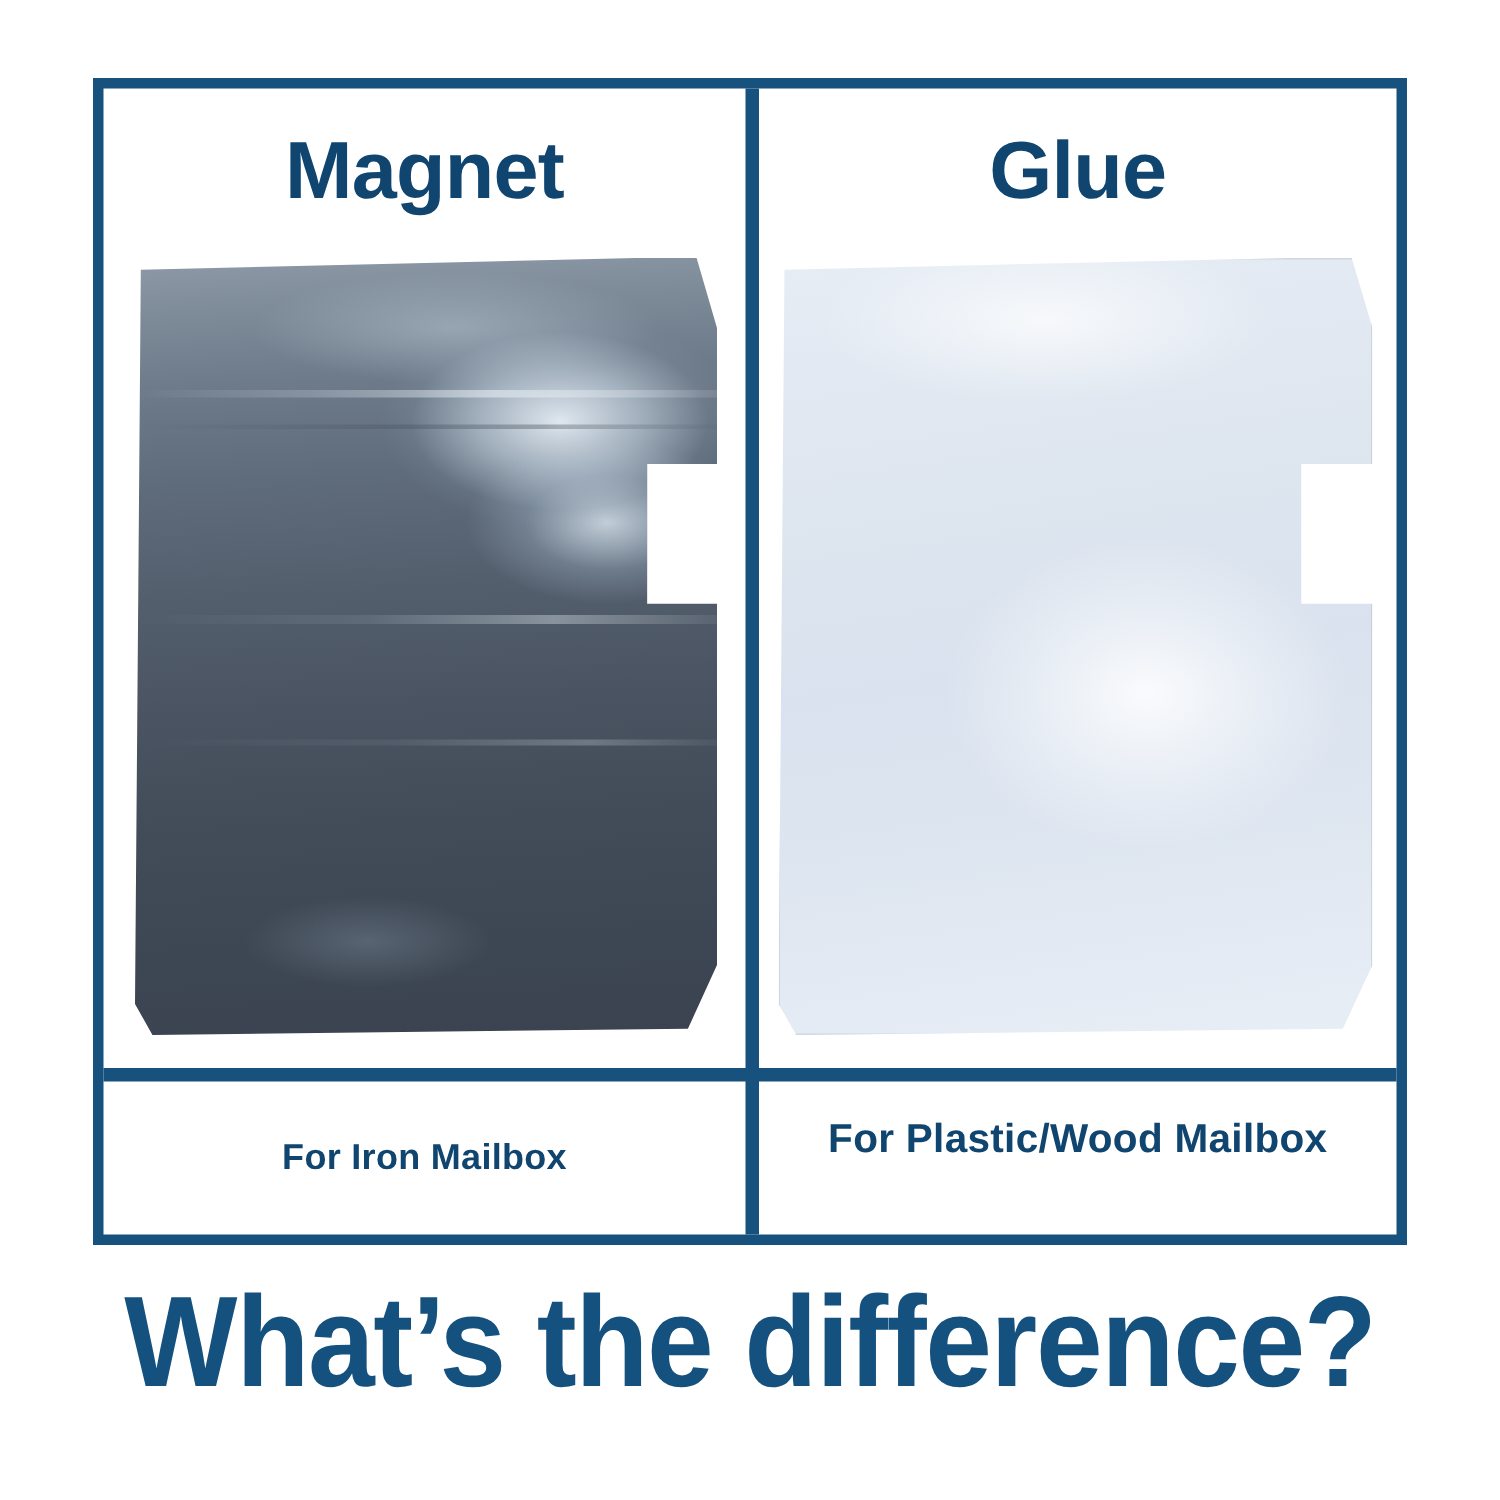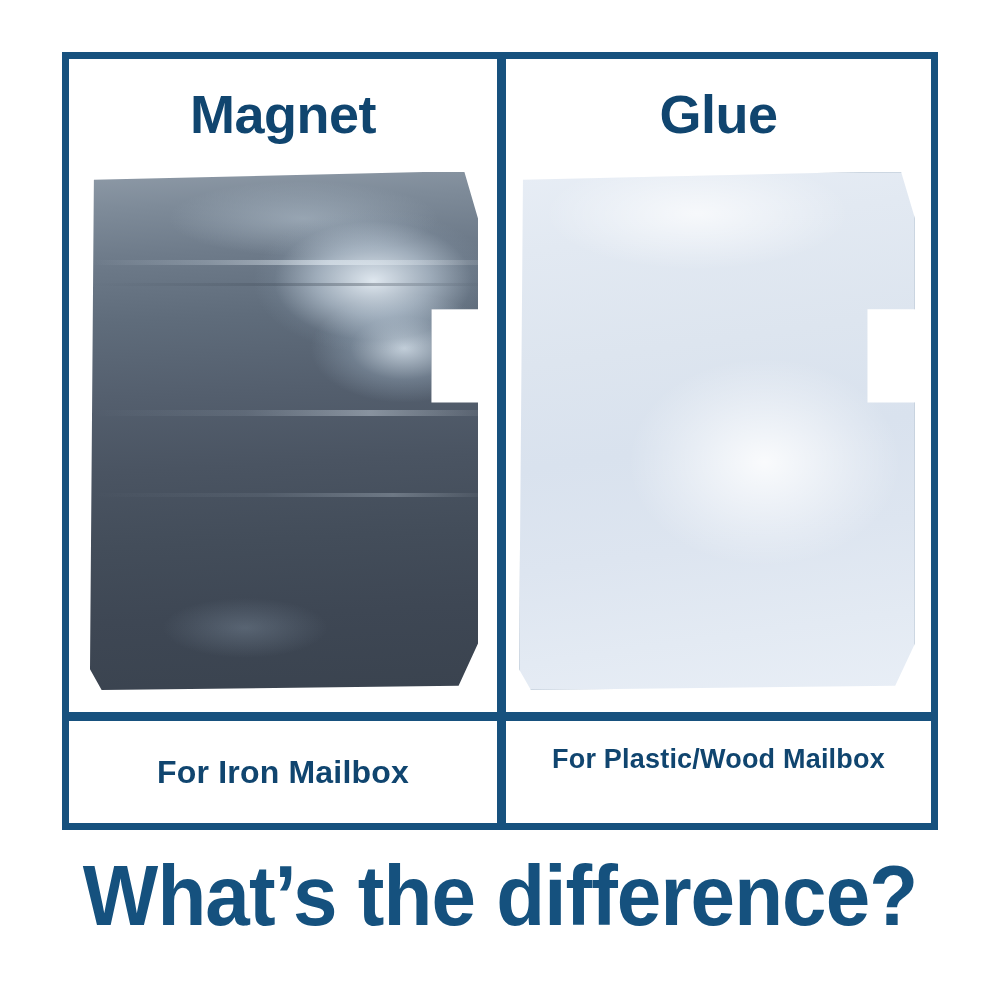--- a/index.html
+++ b/index.html
@@ -167,21 +167,21 @@
 
   
   .caption {
     position: absolute;
     left: 0; top: 0;
     width: 100%;
     height: 100%;
     display: flex;
     align-items: center;
     justify-content: center;
-    font-size: 32px;
+    font-size: 24px;
     font-weight: bold;
     color: #10456f;
     letter-spacing: 0.2px;
     white-space: nowrap;
   }
   .caption-right { font-size: 27px; }
 
   
   .headline {
     position: absolute;

